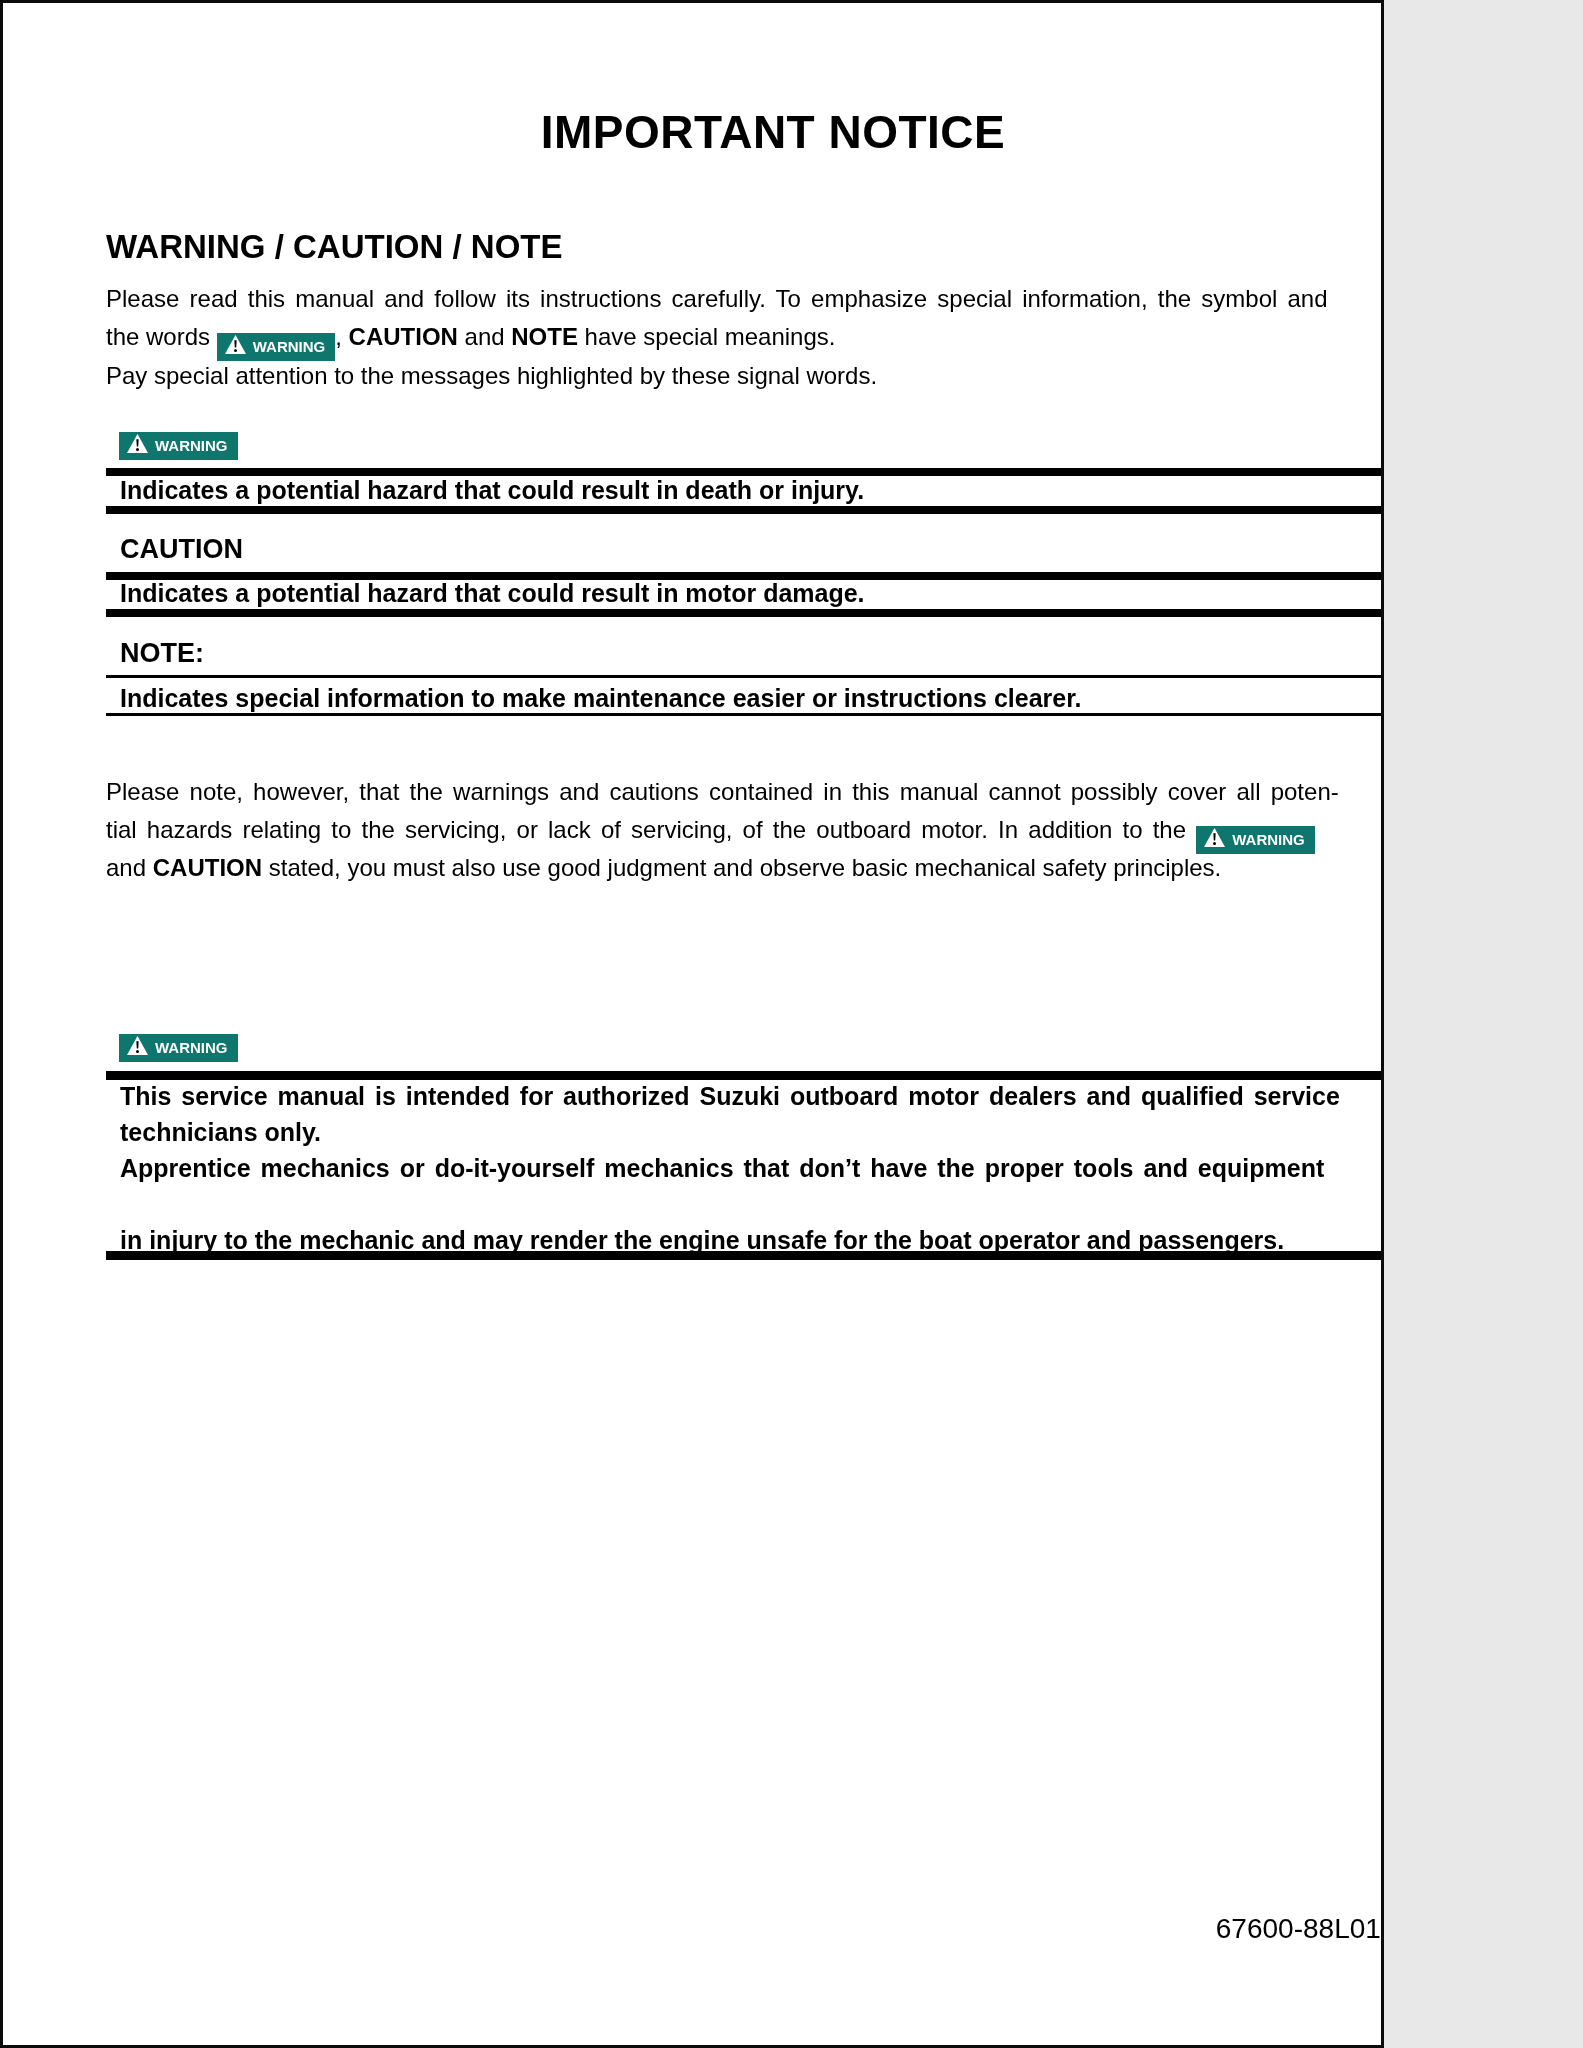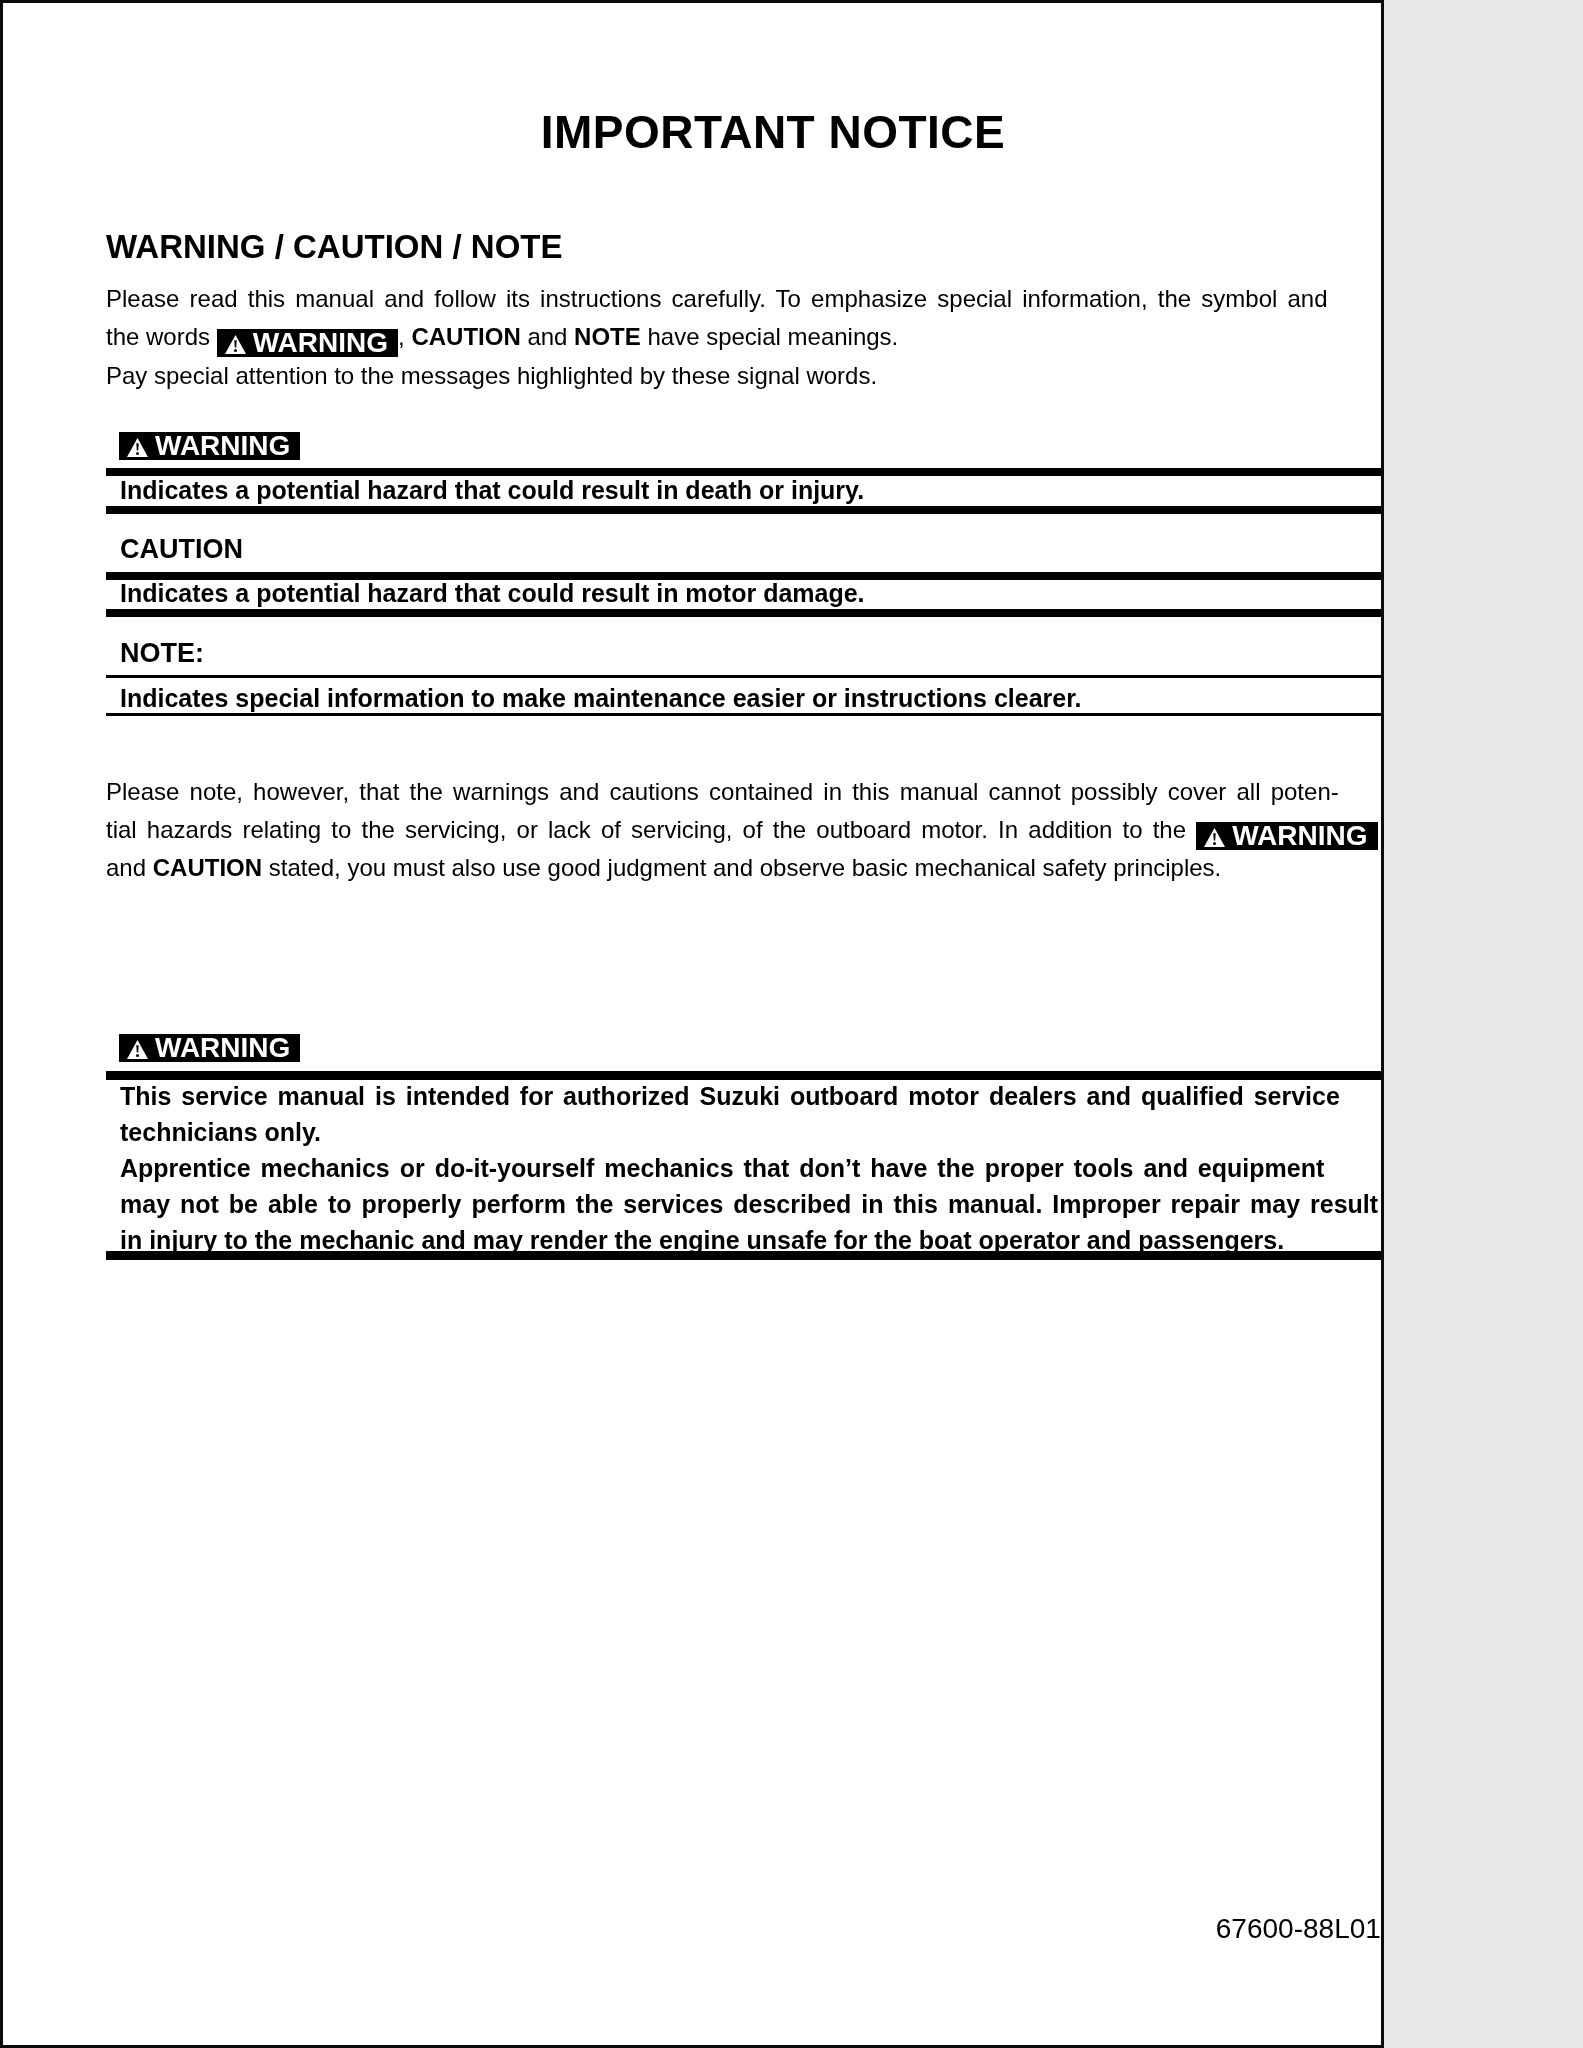--- a/index.html
+++ b/index.html
@@ -38,22 +38,22 @@
     font-size:27px; font-weight:bold; line-height:34px;
   }
   .rule {
     position:absolute; left:103px; width:1334px; height:8px;
     background:#000;
   }
   .rule.thin  { height:3px; }
   .rule.thick { height:9px; }
   .badge {
     display:inline-block;
-    background:#000000; color:#fff;
-    font-weight:bold; font-size:28px;
+    background:#0f766e; color:#fff;
+    font-weight:bold; font-size:15px;
     height:28px; line-height:28px;
     padding:0 10px 0 8px;
     vertical-align:-7px;
     white-space:nowrap;
   }
   .badge svg { vertical-align:-2px; margin-right:7px; }
   .badge.standalone { position:absolute; left:116px; }
   .wline {
     position:absolute; left:117px; width:1320px;
     font-size:25px; font-weight:bold; line-height:34px; white-space:nowrap;
@@ -114,19 +114,18 @@
 
   <span class="badge standalone" style="top:1031px;"><svg width="21" height="19" viewBox="0 0 21 19">
         <path d="M10.5 0 L21 19 H0 Z" fill="#ffffff"></path>
         <path d="M9.3 5.2 h2.4 l-0.5 7.4 h-1.4 Z" fill="#000000"></path>
         <circle cx="10.5" cy="15.4" r="1.5" fill="#000000"></circle>
       </svg><span>WARNING</span></span>
   <div class="rule thick" style="top:1068px;"></div>
   <div class="wline j" style="top:1076px;">This service manual is intended for authorized Suzuki outboard motor dealers and qualified service</div>
   <div class="wline" style="top:1112px;">technicians only.</div>
   <div class="wline j" style="top:1148px;">Apprentice mechanics or do-it-yourself mechanics that don’t have the proper tools and equipment</div>
-  <div class="wline j" style="top:1184px;">may not be able to properly perform the services described in this manual. Improper repair may result</div>
   <div class="wline" style="top:1220px;">in injury to the mechanic and may render the engine unsafe for the boat operator and passengers.</div>
   <div class="rule thick" style="top:1248px;"></div>
 
   <div class="footer">67600-88L01-01E</div>
 
 </div>
 
 </body></html>

